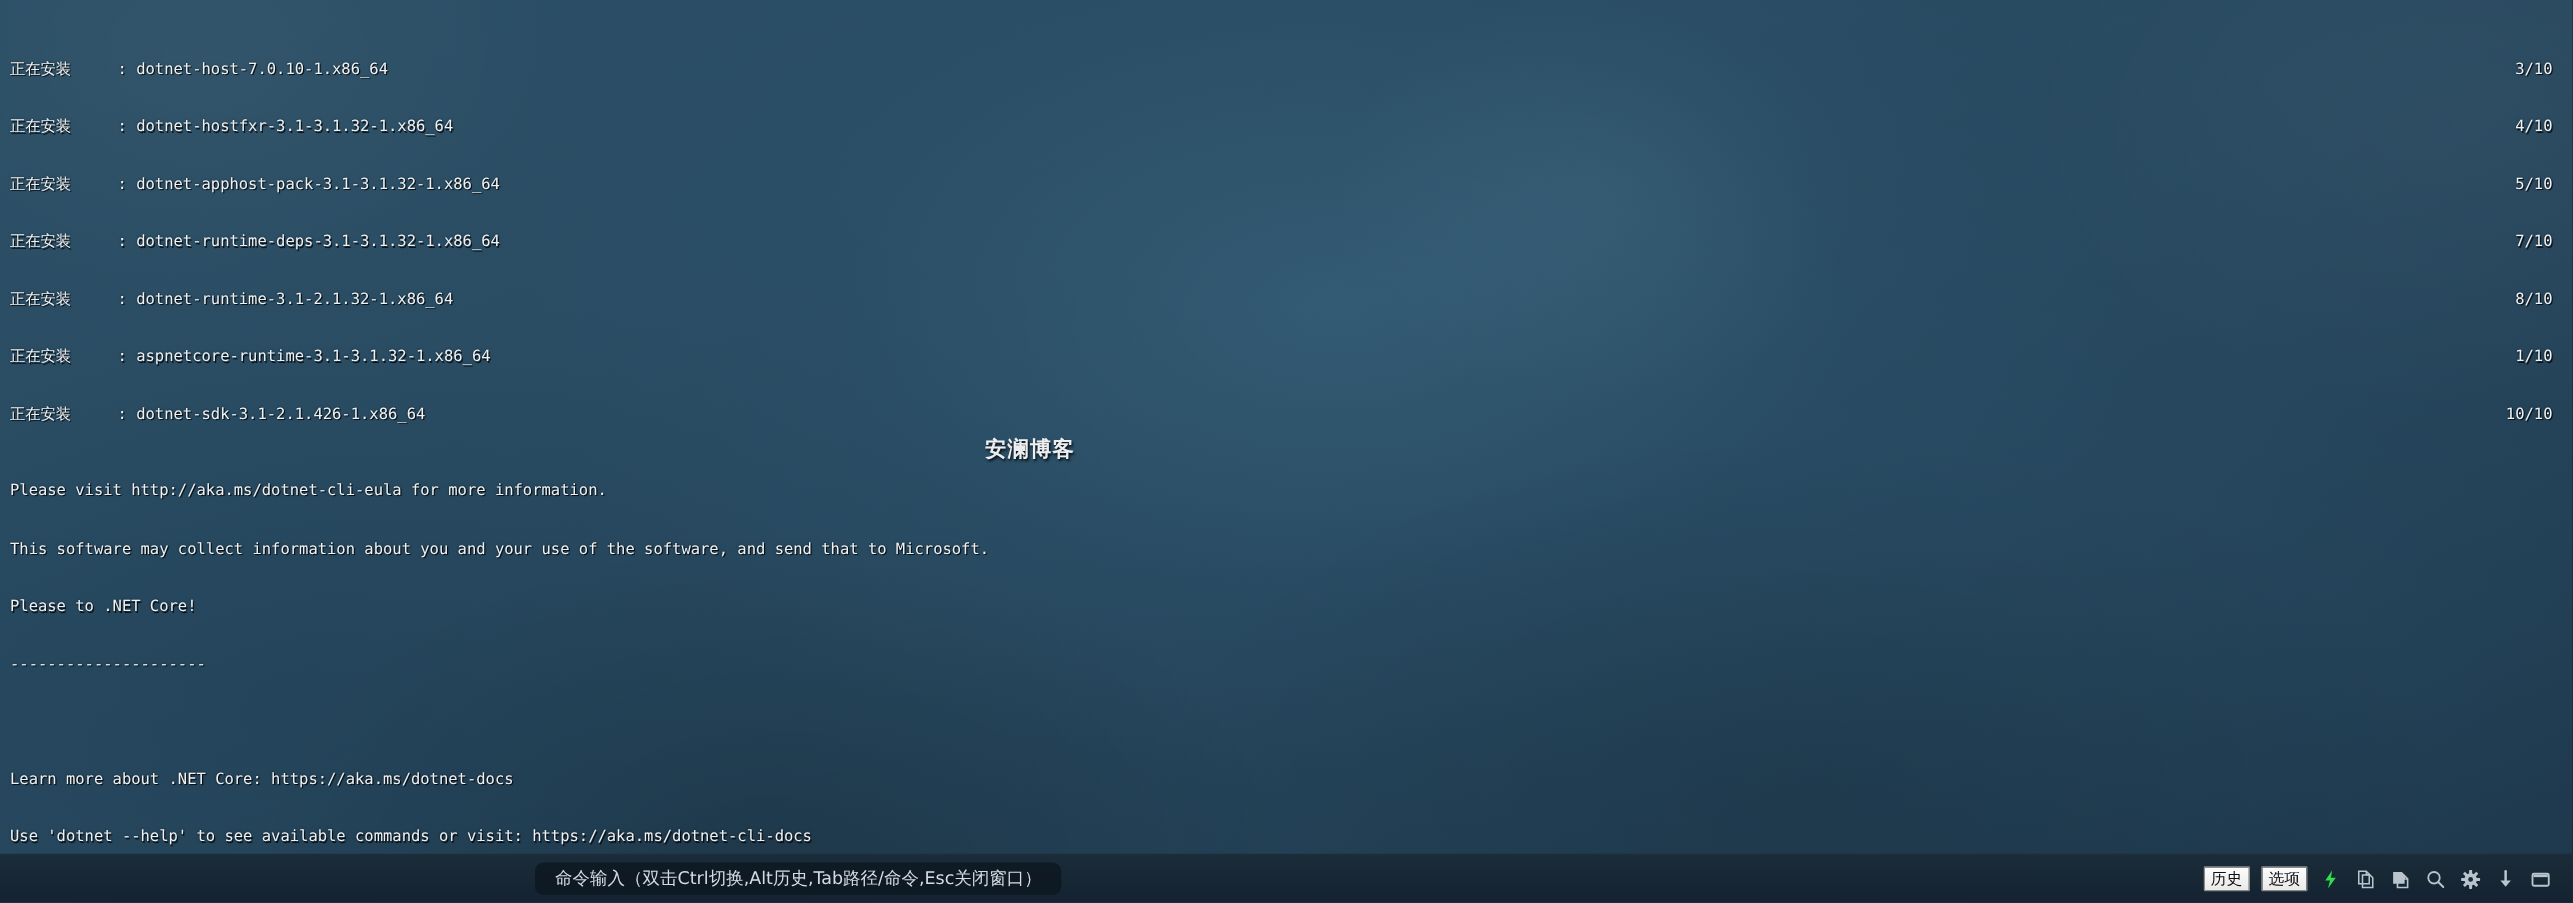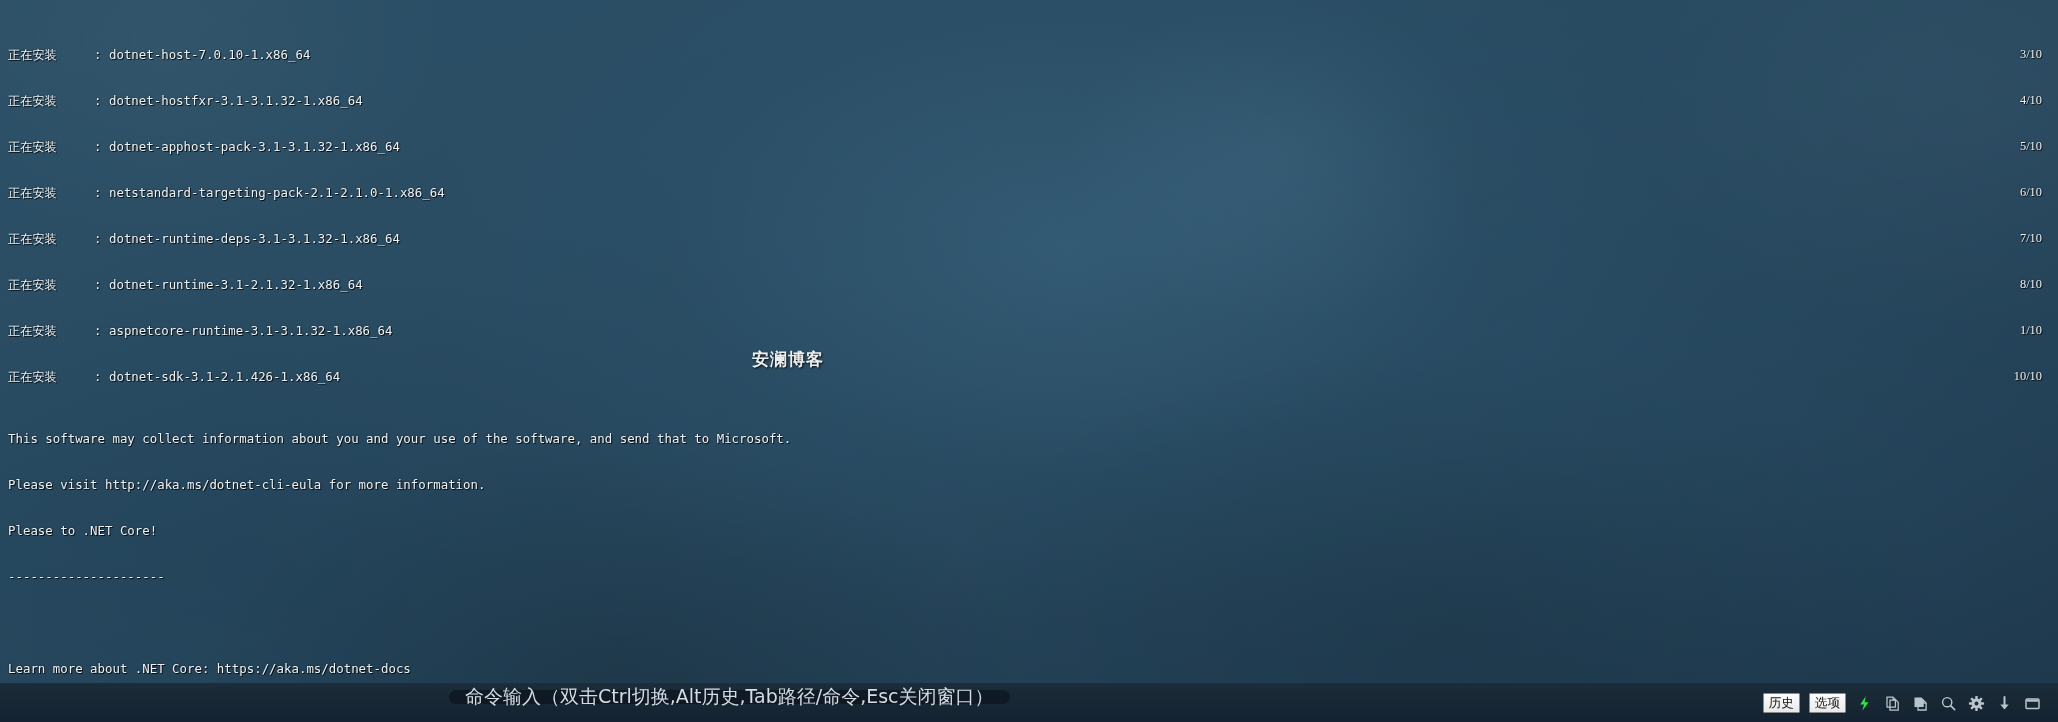--- a/index.html
+++ b/index.html
@@ -58,33 +58,32 @@
 
   .row {
     position: relative;
     height: 15.34px;
     white-space: pre;
   }
   .row .cnt {
     position: absolute;
     right: 8px;
     top: 0;
-    font-family: Liberation Serif, serif;
   }
   .blank { height: 15.34px; }
 
   .cjk {
     font-family: "DejaVu Sans", "Liberation Sans", sans-serif;
     font-size: 12.2px;
   }
 
   
   #watermark {
     position: absolute;
-    left: 752px;
+    left: 788px;
     top: 348px;
     font-family: "DejaVu Sans", "Liberation Sans", sans-serif;
     font-size: 17px;
     font-weight: bold;
     letter-spacing: 1px;
     color: rgba(255,255,255,0.92);
     text-shadow: 1px 1px 2px rgba(0,0,0,0.85);
     pointer-events: none;
   }
 
@@ -97,31 +96,31 @@
     height: 38px;
     background: linear-gradient(180deg, #1b2c3a 0%, #172734 50%, #142231 100%);
     border-top: 1px solid rgba(255,255,255,0.05);
     display: flex;
     align-items: center;
     justify-content: center;
   }
 
   #cmdpill {
     position: absolute;
-    left: 449px;
+    left: 428px;
     top: 6px;
-    height: 14px;
+    height: 26px;
     padding: 0 16px;
     display: flex;
     align-items: center;
     border-radius: 7px;
     background: rgba(12,22,31,0.78);
     color: #d4dbe2;
     font-family: "DejaVu Sans", "Liberation Sans", sans-serif;
-    font-size: 19px;
+    font-size: 14px;
     white-space: nowrap;
   }
 
   #rightgroup {
     position: absolute;
     right: 16px;
     top: 0;
     height: 38px;
     display: flex;
     align-items: center;
@@ -157,28 +156,27 @@
 </head>
 <body>
 
 <div id="screen">
 
   <div id="term">
     
     <div class="row"><span class="cjk">正在安装</span><span>     : </span><span>dotnet-host-7.0.10-1.x86_64</span><span class="cnt">3/10</span></div>
     <div class="row"><span class="cjk">正在安装</span><span>     : </span><span>dotnet-hostfxr-3.1-3.1.32-1.x86_64</span><span class="cnt">4/10</span></div>
     <div class="row"><span class="cjk">正在安装</span><span>     : </span><span>dotnet-apphost-pack-3.1-3.1.32-1.x86_64</span><span class="cnt">5/10</span></div>
-    <div class="row"><span class="cjk">正在安装</span><span>     : </span><span>netstandard-targeting-pack-2.1-2.1.0-1.x86_64</span><span class="cnt">6/10</span></div>
     <div class="row"><span class="cjk">正在安装</span><span>     : </span><span>dotnet-runtime-deps-3.1-3.1.32-1.x86_64</span><span class="cnt">7/10</span></div>
     <div class="row"><span class="cjk">正在安装</span><span>     : </span><span>dotnet-runtime-3.1-2.1.32-1.x86_64</span><span class="cnt">8/10</span></div>
     <div class="row"><span class="cjk">正在安装</span><span>     : </span><span>aspnetcore-runtime-3.1-3.1.32-1.x86_64</span><span class="cnt">1/10</span></div>
     <div class="row"><span class="cjk">正在安装</span><span>     : </span><span>dotnet-sdk-3.1-2.1.426-1.x86_64</span><span class="cnt">10/10</span></div>
 
+    <div class="row">Please visit http://aka.ms/dotnet-cli-eula for more information.</div>
     <div class="row">This software may collect information about you and your use of the software, and send that to Microsoft.</div>
-    <div class="row">Please visit http://aka.ms/dotnet-cli-eula for more information.</div>
     <div class="row">Please to .NET Core!</div>
     <div class="row">---------------------</div>
     <div class="blank"></div>
     <div class="row">Learn more about .NET Core: https://aka.ms/dotnet-docs</div>
     <div class="row">Use 'dotnet --help' to see available commands or visit: https://aka.ms/dotnet-cli-docs</div>
     
     
     
     
     

